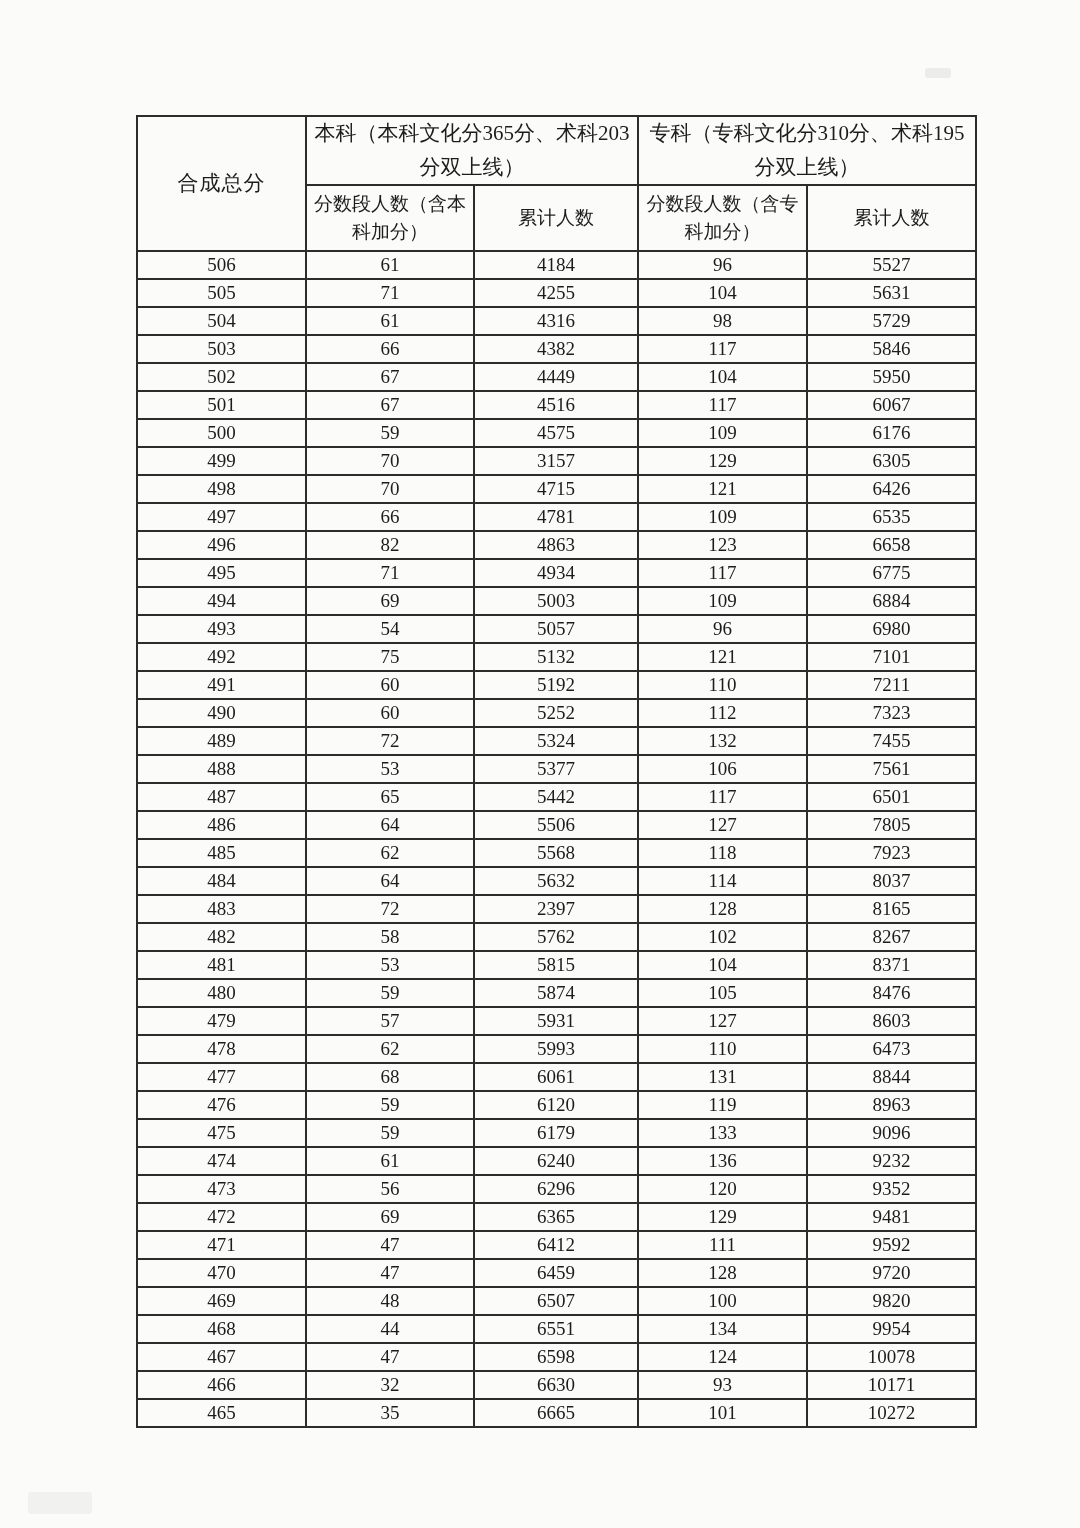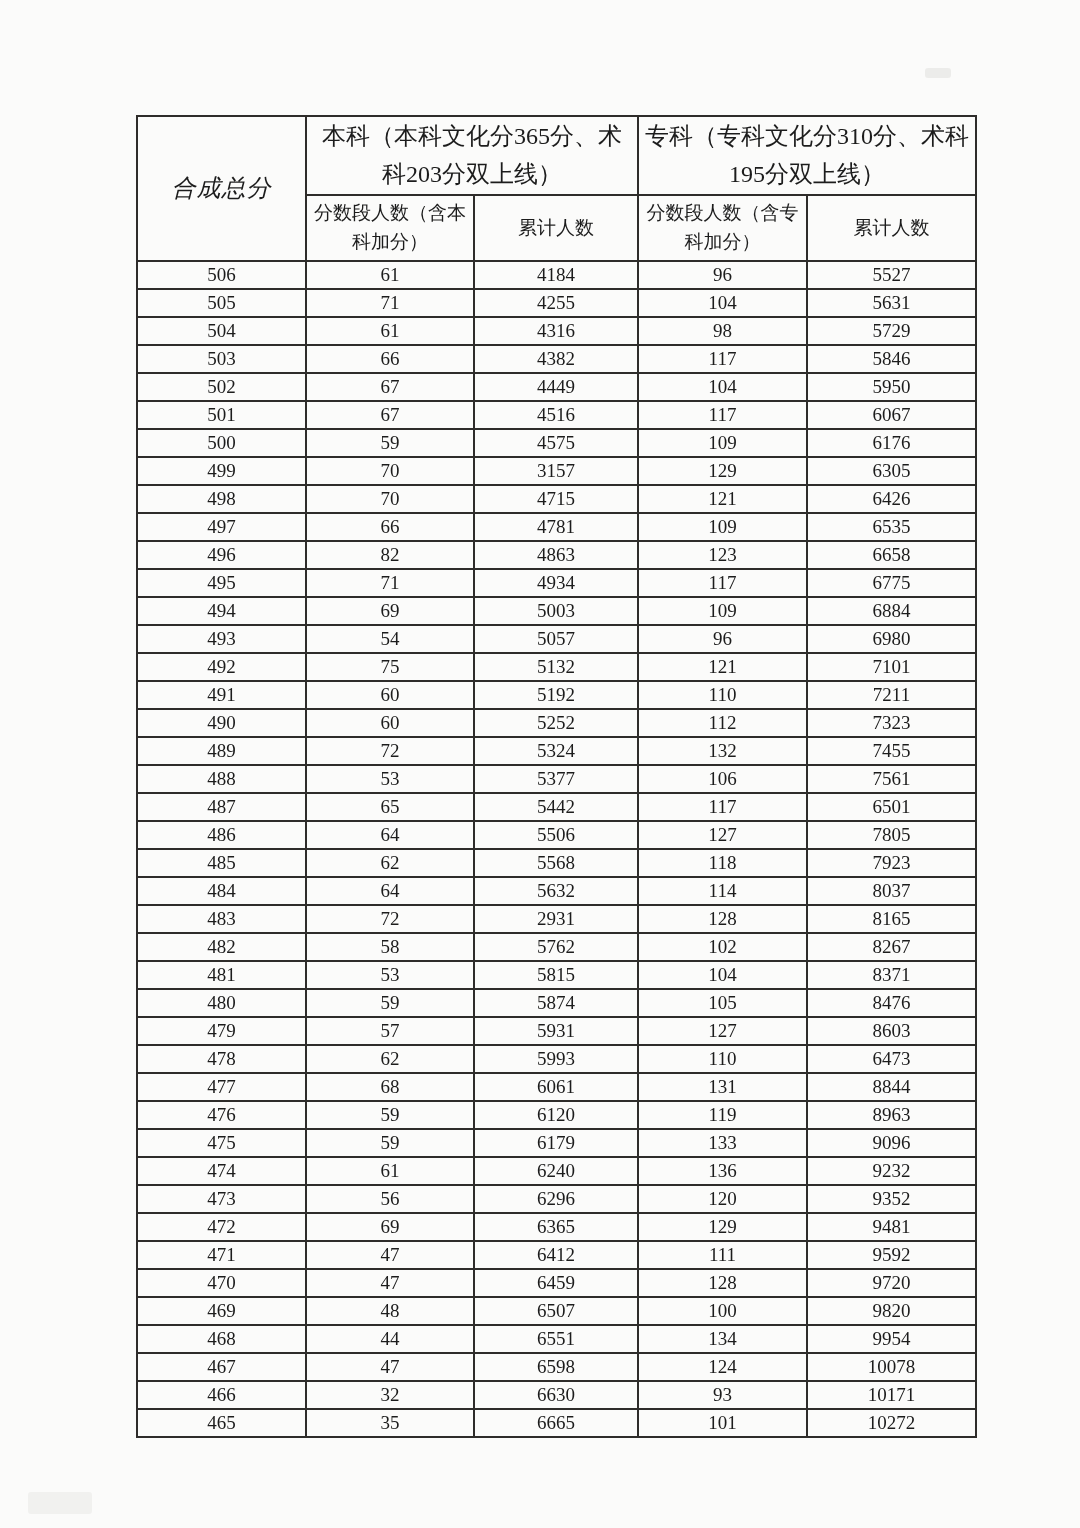--- a/index.html
+++ b/index.html
@@ -26,23 +26,23 @@
     table-layout: fixed;
   }
   th, td {
     border: 2px solid #2e2c2a;
     text-align: center;
     vertical-align: middle;
     padding: 0 5px;
     font-weight: normal;
     overflow: hidden;
   }
-  tr.group-row th { height: 62px; font-size: 24px; line-height: 1.6; border-radius: 9px; }
+  tr.group-row th { height: 62px; font-size: 21px; line-height: 1.6; border-radius: 9px; }
   tr.sub-row th   { height: 66px; font-size: 19px; line-height: 1.5; }
-  th.score-head   { font-size: 20px; letter-spacing: 1px; font-style: italic; }
+  th.score-head   { font-size: 20px; letter-spacing: 1px; }
   tbody tr { height: 28px; margin-top: 20px; }
   tbody td { font-size: 19px; }
   .footer {
     position: absolute;
     top: 1447px;
     left: 0;
     width: 100%;
     text-align: center;
     font-size: 17px;
     color: #3b3b3b;
@@ -269,21 +269,21 @@
           <td>484</td>
           <td>64</td>
           <td>5632</td>
           <td>114</td>
           <td>8037</td>
         </tr>
 
         <tr>
           <td>483</td>
           <td>72</td>
-          <td>2931</td>
+          <td>2397</td>
           <td>128</td>
           <td>8165</td>
         </tr>
 
         <tr>
           <td>482</td>
           <td>58</td>
           <td>5762</td>
           <td>102</td>
           <td>8267</td>

